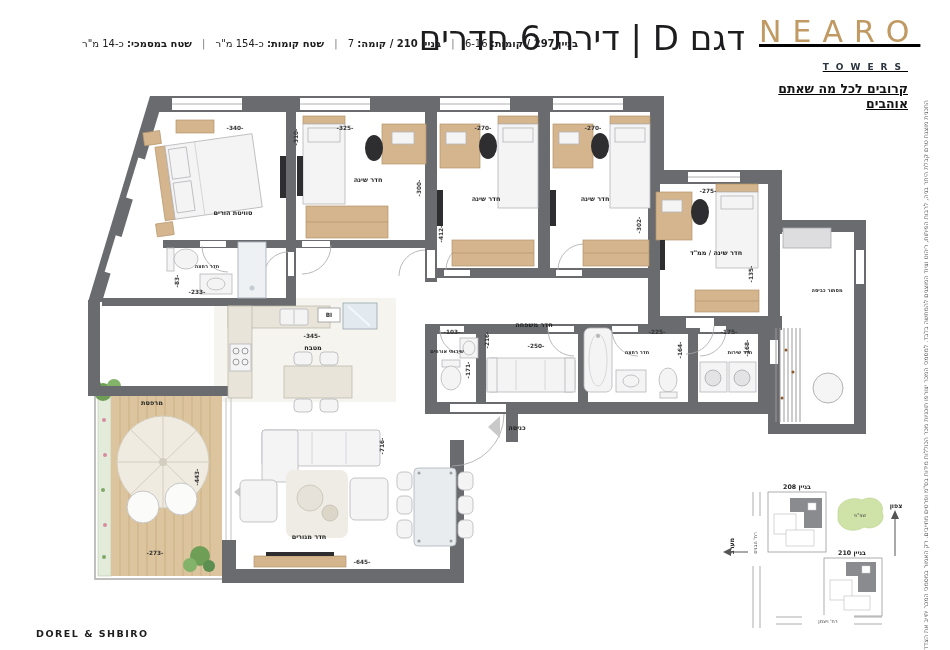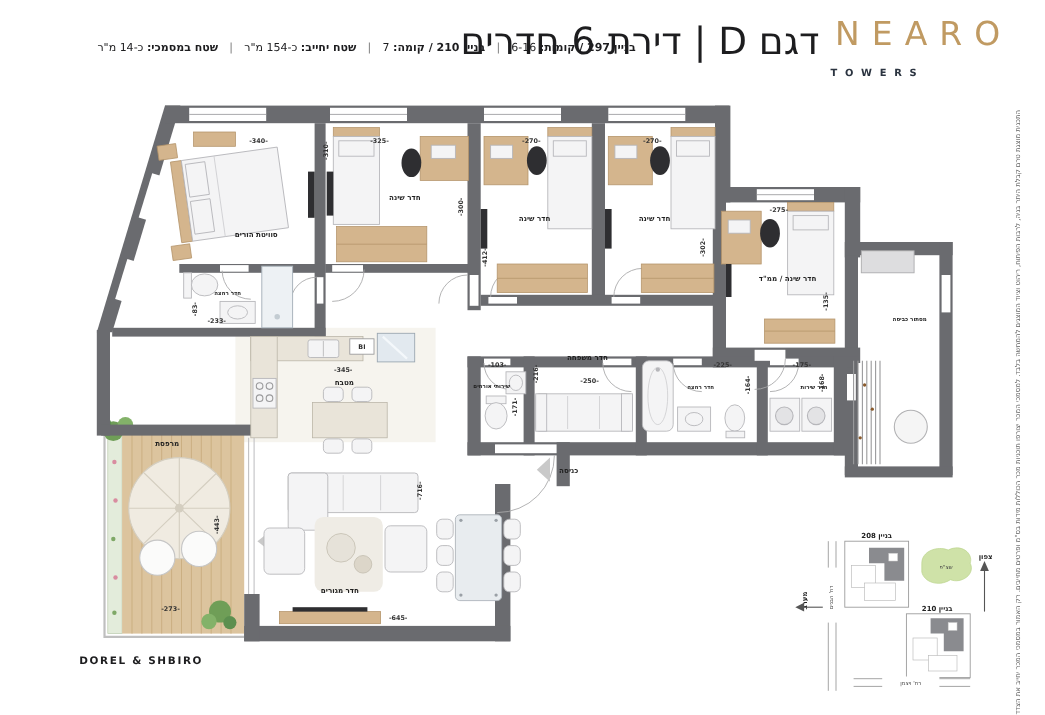--- a/index.html
+++ b/index.html
@@ -1,31 +1,31 @@
 <!DOCTYPE html>
 <html><head>
 <meta charset="utf-8">
 <style>
   html,body{margin:0;padding:0;background:#fff;}
   #sheet{position:relative;width:950px;height:650px;background:#fff;overflow:hidden;
          font-family:"DejaVu Sans","Liberation Sans",sans-serif;}
   
-  .logo{position:absolute;top:14px;right:42px;width:160px;text-align:left;}
+  .logo{position:absolute;top:14px;right:42px;width:160px;text-align:right;text-decoration:underline;}
   .logo .name{font-size:30px;letter-spacing:11px;padding-left:11px;color:#c09a62;font-weight:400;}
   .logo .sub{font-size:9px;letter-spacing:7px;padding-left:7px;color:#2b3440;font-weight:bold;margin-top:13px;}
   .logo .tag{font-size:12.5px;color:#141414;font-weight:bold;margin-top:9px;direction:rtl;}
   .title{position:absolute;top:18px;right:205px;direction:rtl;font-size:34px;color:#1d1d1f;
          font-weight:400;white-space:nowrap;}
   .info{position:absolute;top:38px;right:372px;direction:rtl;font-size:10px;color:#1d1d1f;white-space:nowrap;}
   .info b{font-weight:bold;}
   .info .sep{color:#7a7a7a;margin:0 7px;}
   
   .disclaimer{position:absolute;left:922px;top:532px;width:432px;transform:rotate(-90deg);
               transform-origin:0 0;direction:rtl;font-size:6.3px;color:#5f5f5f;white-space:nowrap;}
-  .credit{position:absolute;left:36px;top:596px;font-size:9.5px;letter-spacing:1.5px;color:#1d1d1f;font-weight:bold;margin-left:36px;}
+  .credit{position:absolute;left:36px;top:628px;font-size:9.5px;letter-spacing:1.5px;color:#1d1d1f;font-weight:bold;}
   
   svg{position:absolute;left:0;top:0;}
   svg text{font-family:"DejaVu Sans","Liberation Sans",sans-serif;}
   .room{font-size:6.5px;font-weight:bold;fill:#1f1f1f;text-anchor:middle;direction:rtl;}
   .room-s{font-size:5px;font-weight:bold;fill:#1f1f1f;text-anchor:middle;direction:rtl;}
   .dim{font-size:5.8px;font-weight:bold;fill:#333;text-anchor:middle;}
   .map-lbl{font-size:6.3px;font-weight:bold;fill:#222;text-anchor:middle;direction:rtl;}
   .map-sm{font-size:5px;fill:#444;text-anchor:middle;direction:rtl;}
   .wall{fill:#6a6b6f;}
   .win{fill:#ffffff;}
@@ -37,28 +37,29 @@
   .dark{fill:#2e2e31;}
 </style>
 </head>
 <body>
 
 <div id="sheet">
 
   <div class="logo">
     <div class="name">NEARO</div>
     <div class="sub">TOWERS</div>
+    <div class="tag">קרובים לכל מה שאתם אוהבים</div>
   </div>
   <div class="title">דגם D | דירת 6 חדרים</div>
   <div class="info">
     <span><b>בניין 297 / קומות:</b> <span>6-16</span></span>
     <span class="sep">|</span>
     <span><b>בניין 210 / קומה:</b> <span>7</span></span>
     <span class="sep">|</span>
-    <span><b>שטח יחייב:</b> <span>כ-154 מ"ר</span></span>
+    <span><b>שטח קומות:</b> <span>כ-154 מ"ר</span></span>
     <span class="sep">|</span>
     <span><b>שטח במסמכי:</b> <span>כ-14 מ"ר</span></span>
   </div>
 
   <div class="disclaimer">התכנית מוצגת טרם קבלת היתר בניה, לרבות הפיתוח, ריהוט וציוד המוצגים להמחשה בלבד. למסמכי המכר יצורפו תוכניות מכר הכוללות מידות בס"מ ופרטים מחייבים. רק האמור במסמכי המכר יחייב את הצדדים.</div>
   <div class="credit">DOREL &amp; SHBIRO</div>
 
   <svg width="950" height="650" viewBox="0 0 950 650">
 
     <g>

